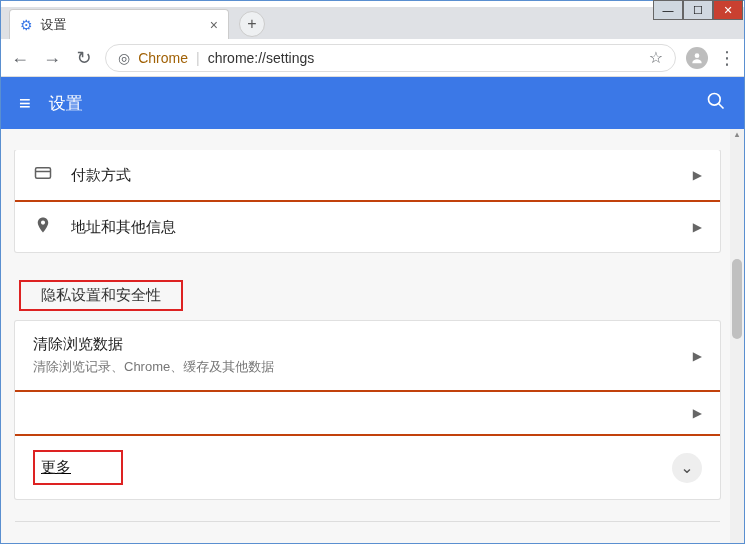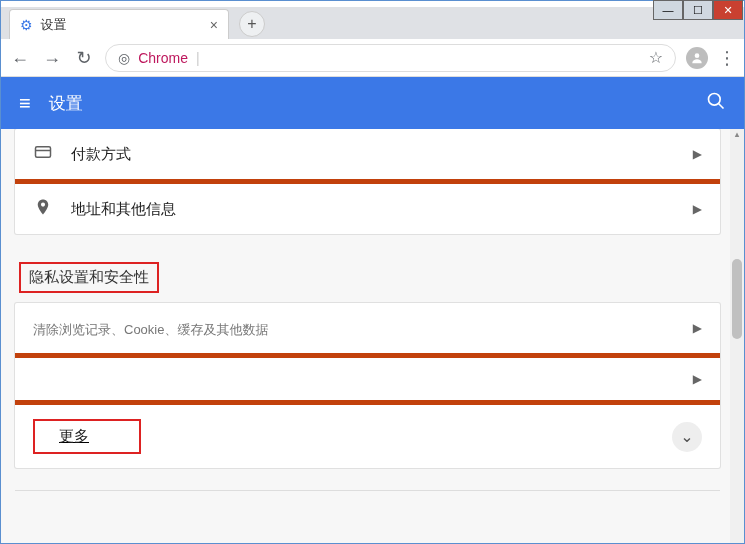--- a/index.html
+++ b/index.html
@@ -18,51 +18,51 @@
   .tab { width: 220px; height: 30px; background:#fff; border:1px solid #ccc; border-bottom:none; display:flex; align-items:center; padding:0 10px; border-radius:4px 4px 0 0; gap:8px; }
   .tab-title { flex:1; font-size:13px; color:#333; }
   .tab-close { font-size:14px; color:#666; }
   .gear-icon { color:#3b78e7; font-size:14px; }
   .newtab { width:26px; height:26px; border-radius:50%; background:#eef0f2; border:1px solid #ccc; display:flex; align-items:center; justify-content:center; margin-left:10px; margin-bottom:2px; font-size:16px; color:#555; }
 
   
   .toolbar { height: 38px; background:#fff; border-bottom:1px solid #ddd; display:flex; align-items:center; padding:0 8px; gap:10px; }
   .nav-icon { width:22px; text-align:center; font-size:18px; color:#5f6368; }
   .omnibox { flex:1; height:28px; border:1px solid #ddd; border-radius:14px; display:flex; align-items:center; padding:0 12px; gap:8px; font-size:14px; color:#5f6368; }
-  .omni-chrome { color:#be185d; }
+  .omni-chrome { color:#a16207; }
   .omni-sep { color:#ccc; }
   .omni-url { color:#333; }
   .star { font-size:16px; color:#5f6368; }
   .avatar { width:22px; height:22px; border-radius:50%; background:#bdbdbd; display:flex; align-items:center; justify-content:center; color:#fff; font-size:13px; }
   .dots { font-size:18px; color:#5f6368; }
 
   
   .appbar { height:52px; background:#3b78e7; color:#fff; display:flex; align-items:center; padding:0 18px; gap:18px; }
   .hamburger { font-size:20px; }
   .appbar-title { font-size:17px; flex:1; }
   .search-icon { font-size:18px; }
 
   
   .content-wrap { flex:1; display:flex; background:#f7f7f7; }
-  .content { flex:1; overflow:hidden; padding:0 10px 0 14px; }
+  .content { flex:1; overflow:hidden; padding:0 10px 0 14px;margin-top:21px; }
   .vscroll { width:14px; background:#f0f0f0; position:relative; }
   .vscroll-thumb { position:absolute; left:2px; width:10px; background:#c0c0c0; border-radius:5px; }
 
   .card { background:#fff; border-radius:2px; box-shadow:0 0 0 1px #e0e0e0; margin-bottom:22px; }
-  .row { display:flex; align-items:center; padding:14px 18px; gap:18px; position:relative; border-top:5px solid #c2410c; }
+  .row { display:flex; align-items:center; padding:14px 18px; gap:18px; position:relative; border-top:2px solid #c2410c; }
   .row:first-child { border-top:none; }
   .row-icon { width:20px; text-align:center; color:#616161; font-size:16px; }
   .row-text { flex:1; }
   .row-title { font-size:15px; color:#212121; }
   .row-sub { font-size:13px; color:#777; margin-top:4px; }
   .row-arrow { color:#666; font-size:12px; }
   .expand-btn { width:30px; height:30px; border-radius:50%; background:#eee; display:flex; align-items:center; justify-content:center; color:#555; }
 
   .section-title { font-size:15px; color:#333; padding:6px 4px 10px; }
-  .redbox { border:2px solid #d22; padding:4px 8px; display:inline-block; }
+  .redbox { border:2px solid #d22; padding:4px 20px; display:inline-block; }
 
   .divider { height:1px; background:#ddd; margin:12px 0; }
 </style>
 </head>
 <body>
 
 <div class="window">
 
   <div class="win-controls">
     <div class="win-btn win-min">—</div>
@@ -80,20 +80,21 @@
   </div>
 
   <div class="toolbar">
     <div class="nav-icon">←</div>
     <div class="nav-icon">→</div>
     <div class="nav-icon">↻</div>
     <div class="omnibox">
       <span>◎</span>
       <span class="omni-chrome">Chrome</span>
       <span class="omni-sep">|</span>
+      <span class="omni-url">chrome://settings</span>
       <span style="flex:1"></span>
       <span class="star">☆</span>
     </div>
     <div class="avatar">
       <svg width="14" height="14" viewBox="0 0 24 24" fill="#fff">
           <circle cx="12" cy="8" r="4"></circle>
           <path d="M4 20c0-4 4-6 8-6s8 2 8 6v1H4z"></path>
         </svg>
     </div>
     <div class="dots">⋮</div>
@@ -141,32 +142,33 @@
 
       <div class="section-title">
         <span class="redbox">
           <span>隐私设置和安全性</span>
         </span>
       </div>
 
       <div class="card">
         <div class="row">
           <div class="row-text">
-            <div class="row-sub">清除浏览记录、Cookie、缓存及其他数据</div>
+            <div class="row-title">清除浏览数据</div>
+            <div class="row-sub">清除浏览记录、Chrome、缓存及其他数据</div>
           </div>
           <span class="row-arrow">▶</span>
         </div>
         <div class="row">
           <div class="row-text">
           </div>
           <span class="row-arrow">▶</span>
         </div>
         <div class="row">
           <div class="row-text">
-            <span class="redbox" style="padding:6px 50px 6px 24px;text-decoration:underline;">
+            <span class="redbox" style="padding:6px 50px 6px 6px;text-decoration:underline;">
               <span class="row-title">更多</span>
             </span>
           </div>
           <span class="expand-btn">
             <span>⌄</span>
           </span>
         </div>
       </div>
 
       <div class="divider"></div>

